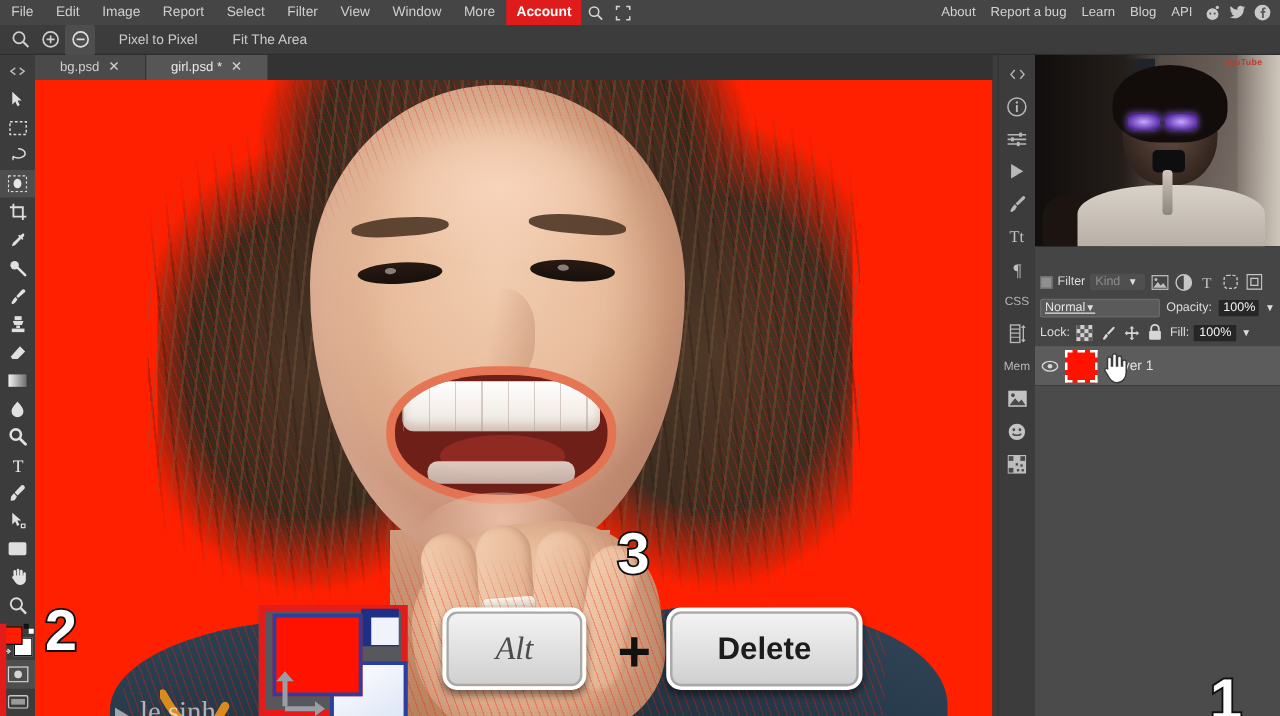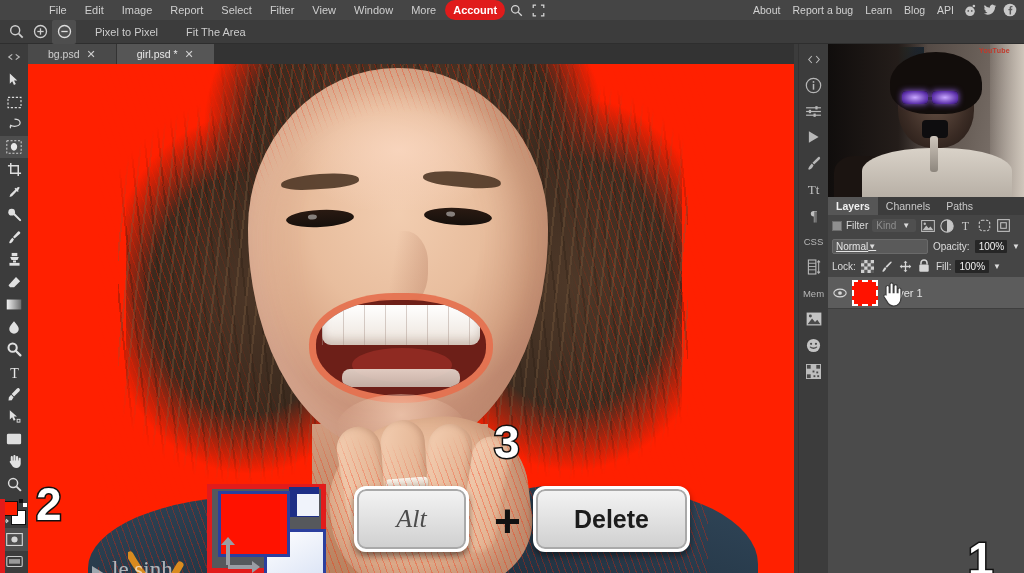--- a/index.html
+++ b/index.html
@@ -9,26 +9,26 @@
     font-family:"Liberation Sans", sans-serif;
     color:#d8d8d8; -webkit-font-smoothing:antialiased;
   }
   #app{ position:absolute; inset:0; background:#3c3c3c; }
 
   
   .menubar{
     position:absolute; left:0; top:0; width:1024px; height:20px;
     background:#454545; display:flex; align-items:center;
   }
-  .menu-left{ display:flex; align-items:flex-end; height:20px;padding-left:40px; }
+  .menu-left{ display:flex; align-items:flex-end; height:20px; }
   .menu-item{
     font-size:11px; color:#cfcfcf; padding:0 9px; line-height:20px; height:20px;
     white-space:nowrap; cursor:default;
   }
-  .menu-item.accent{ background:#e01b1b; color:#fff; font-weight:bold; padding:0 8px;border-radius:10px; }
+  .menu-item.accent{ background:#e01b1b; color:#fff; font-weight:bold; padding:0 8px; }
   .menu-icn{ width:22px; height:20px; display:flex; align-items:center; justify-content:center; }
   .menu-right{ position:absolute; right:4px; top:0; display:flex; align-items:center; height:20px; }
   .menu-link{ font-size:10.5px; color:#d2d2d2; padding:0 6px; white-space:nowrap; }
   .soc{ width:20px; height:20px; display:flex; align-items:center; justify-content:center; }
 
   
   .optionsbar{
     position:absolute; left:0; top:20px; width:1024px; height:24px;
     background:#3c3c3c; display:flex; align-items:center; padding-left:4px;
     border-bottom:1px solid #2e2e2e;
@@ -749,25 +749,20 @@
       <div class="wc-head"></div>
       <div class="wc-hair"></div>
       <div class="wc-glass l"></div>
       <div class="wc-glass r"></div>
       <div class="wc-glassbar"></div>
       <div class="wc-mic"></div>
       <div class="wc-micstem"></div>
       <div class="wc-logo">YouTube</div>
     </div>
 
-    <div class="panel-tabs">
-      <div class="ptab active">Layers</div>
-      <div class="ptab">Channels</div>
-      <div class="ptab">Paths</div>
-    </div>
 
     <div class="filterrow">
       <div class="chk"></div>
       <div class="flabel">Filter</div>
       <div class="kindsel">
         <span>Kind</span>
         <span class="caret">▼</span>
       </div>
       <div class="fic">
         <svg width="14" height="12" viewBox="0 0 15 13">

